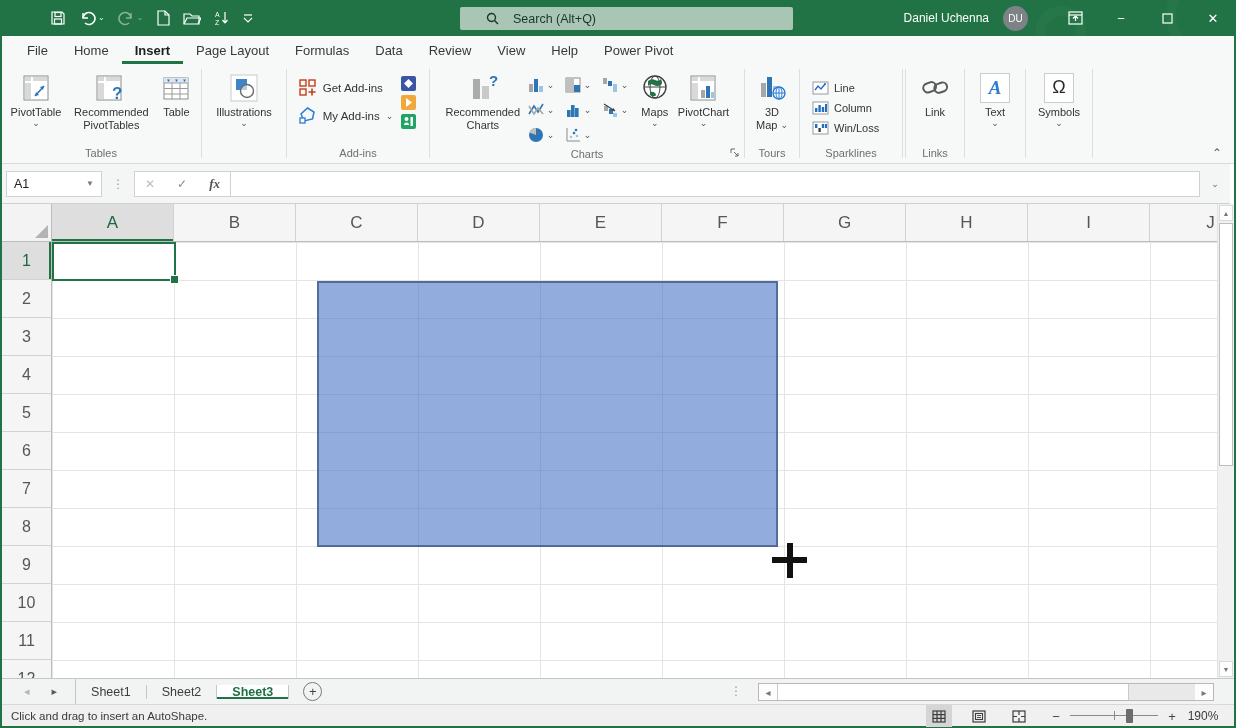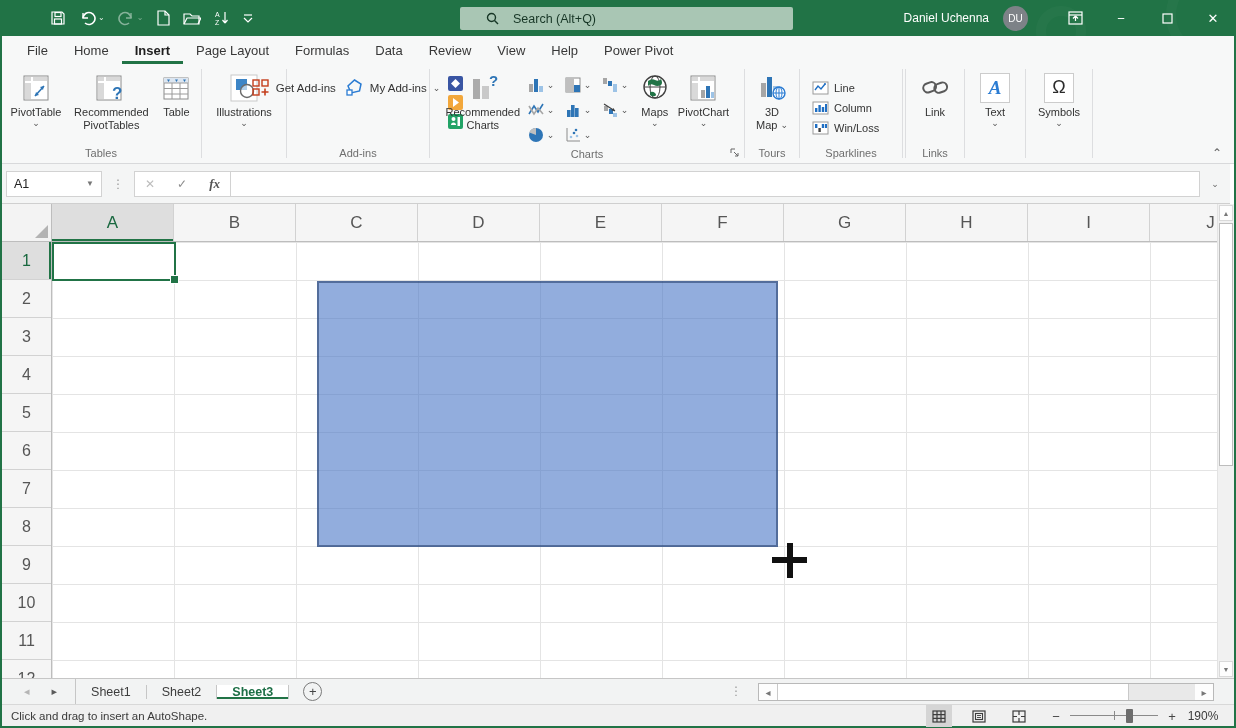--- a/index.html
+++ b/index.html
@@ -34,21 +34,21 @@
   
   .ribbon { position:absolute; left:2px; right:2px; top:64px; height:100px; background:#f7f8f8; border-bottom:1px solid #d8d9db; display:flex; align-items:stretch; }
   .rgroup { display:flex; flex-direction:column; padding-top:2px; }
   .rbody { flex:1; display:flex; align-items:flex-start; justify-content:center; }
   .rlabel { height:17px; font-size:11px; color:#6e6e6e; text-align:center; line-height:14px; position:relative; }
   .vsep { width:1px; background:#dddee0; margin:5px 1px; }
   .bigbtn { display:flex; flex-direction:column; align-items:center; padding:4px 4px 0; font-size:11px; color:#333; text-align:center; line-height:1.18; }
   .icon-wrap { height:36px; display:flex; align-items:center; justify-content:center; }
   .chev { font-size:9px; color:#555; line-height:7px; margin-top:1px; }
   .sbtn { display:flex; align-items:center; gap:5px; font-size:11px; color:#333; padding:2px 5px; margin:1px 0; white-space:nowrap; }
-  .addin-col { display:flex; justify-content:center; gap:9px; padding-top:12px; }
+  .addin-col { display:flex; flex-direction:column; justify-content:center; gap:9px; padding-top:12px; }
   .mbtn { display:flex; align-items:center; gap:6px; font-size:11.5px; color:#333; white-space:nowrap; }
   .mini-col { display:flex; flex-direction:column; gap:4px; padding:10px 2px 0 8px; }
   .chartgrid { display:grid; grid-template-columns:repeat(3,37px); grid-auto-rows:25px; margin-top:6px; }
   .cbtn { display:flex; align-items:center; gap:2px; padding-left:2px; }
   .launcher { position:absolute; right:3px; bottom:2px; color:#666; }
   .collapse-chev { position:absolute; right:12px; bottom:3px; color:#666; font-size:12px; }
   .boxedicon { width:30px; height:30px; border:1px solid #cicaca; border:1px solid #cccccc; background:#fff; display:flex; align-items:center; justify-content:center; }
   .blueA { color:#2B7CD3; font-style:italic; font-size:19px; font-weight:bold; font-family:"Liberation Serif",serif; }
   .omega { color:#2b2b2b; font-size:18px; }
 

